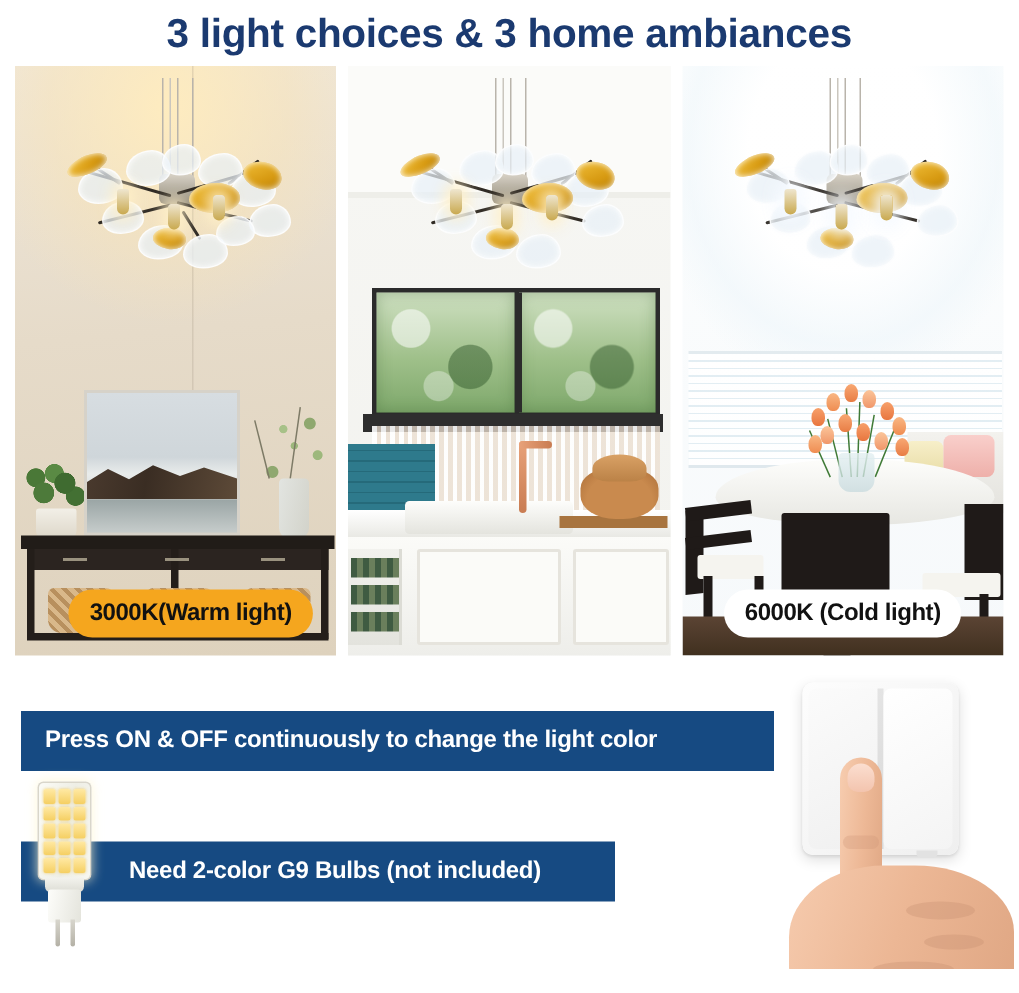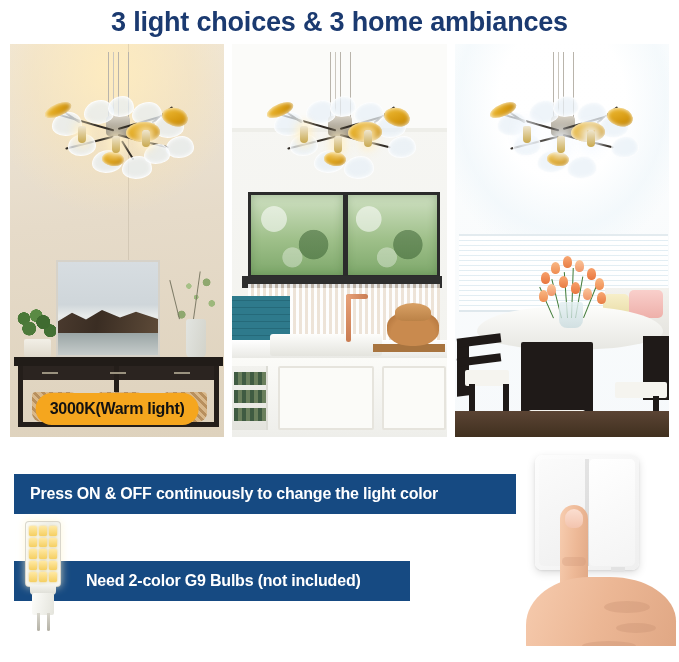--- a/index.html
+++ b/index.html
@@ -283,21 +283,21 @@
       <div class="leg" style="right:4px;"></div>
       <div class="shelf"></div>
       <div class="handle" style="left:28px;"></div>
       <div class="handle" style="left:96px;"></div>
       <div class="handle" style="left:160px;"></div>
       <div class="basket" style="left:18px;"></div>
       <div class="basket" style="left:84px;"></div>
       <div class="basket" style="left:150px;"></div>
     </div>
 
-    <div class="kbadge" style="background:#f5a61e;">3000K(Warm light)</div>
+    <div class="kbadge" style="background:#f5a61e;margin-left:10px;">3000K(Warm light)</div>
   </div>
 
   <div class="panel p2">
     <div class="ceil"></div>
       <div class="crown"></div>
 
     <div class="chandelier">
       <div class="cord c1"></div>
         <div class="cord c2"></div>
         <div class="cord c3"></div>
@@ -429,20 +429,21 @@
     <div class="chair" style="left:66px; top:298px; width:72px; height:72px; border-radius:2px;"></div>
     <div class="cushion" style="left:74px; top:366px; width:56px; height:14px;"></div>
     <div class="chair" style="left:94px; top:378px; width:18px; height:15px;"></div>
 
     <div class="chair" style="right:0px; top:292px; width:26px; height:64px;"></div>
     <div class="cushion" style="right:2px; top:338px; width:52px; height:16px;"></div>
     <div class="chair" style="right:10px; top:352px; width:6px; height:34px;"></div>
 
     <div class="floor"></div>
 
+    <div class="kbadge" style="background:#ffffff;">6000K (Cold light)</div>
   </div>
 </div>
 
 <div class="banner" id="banner-press" style="background:#164a82;">
   <span>Press ON &amp; OFF continuously to change the light color</span>
 </div>
 
 <div class="banner" id="banner-bulb" style="background:#164a82;">
   <span>Need 2-color G9 Bulbs (not included)</span>
 </div>

